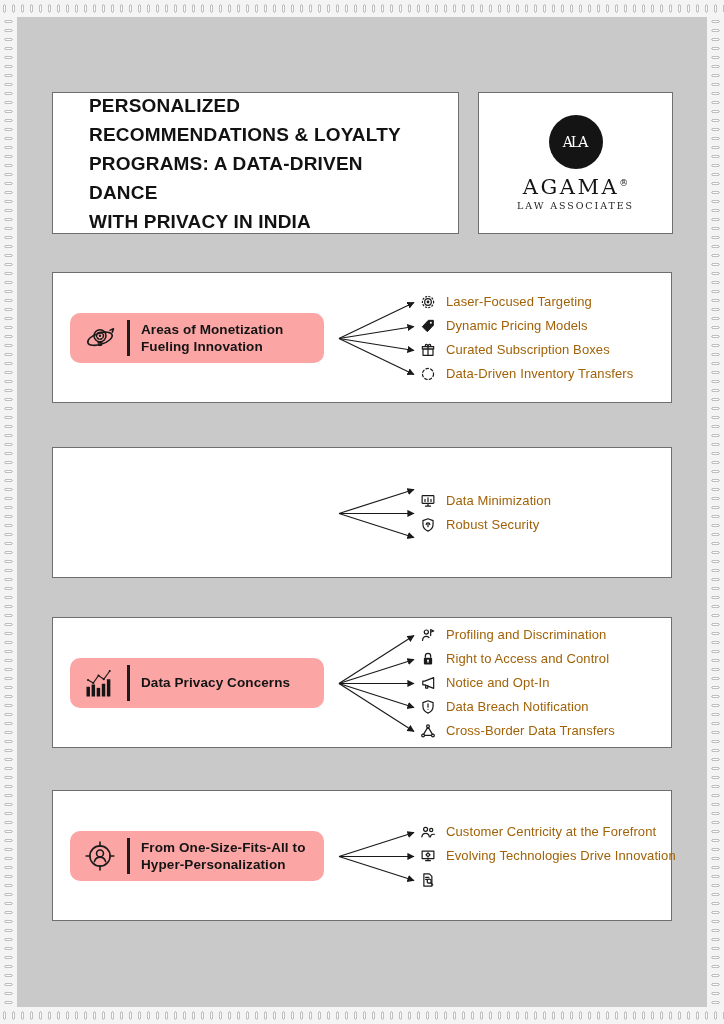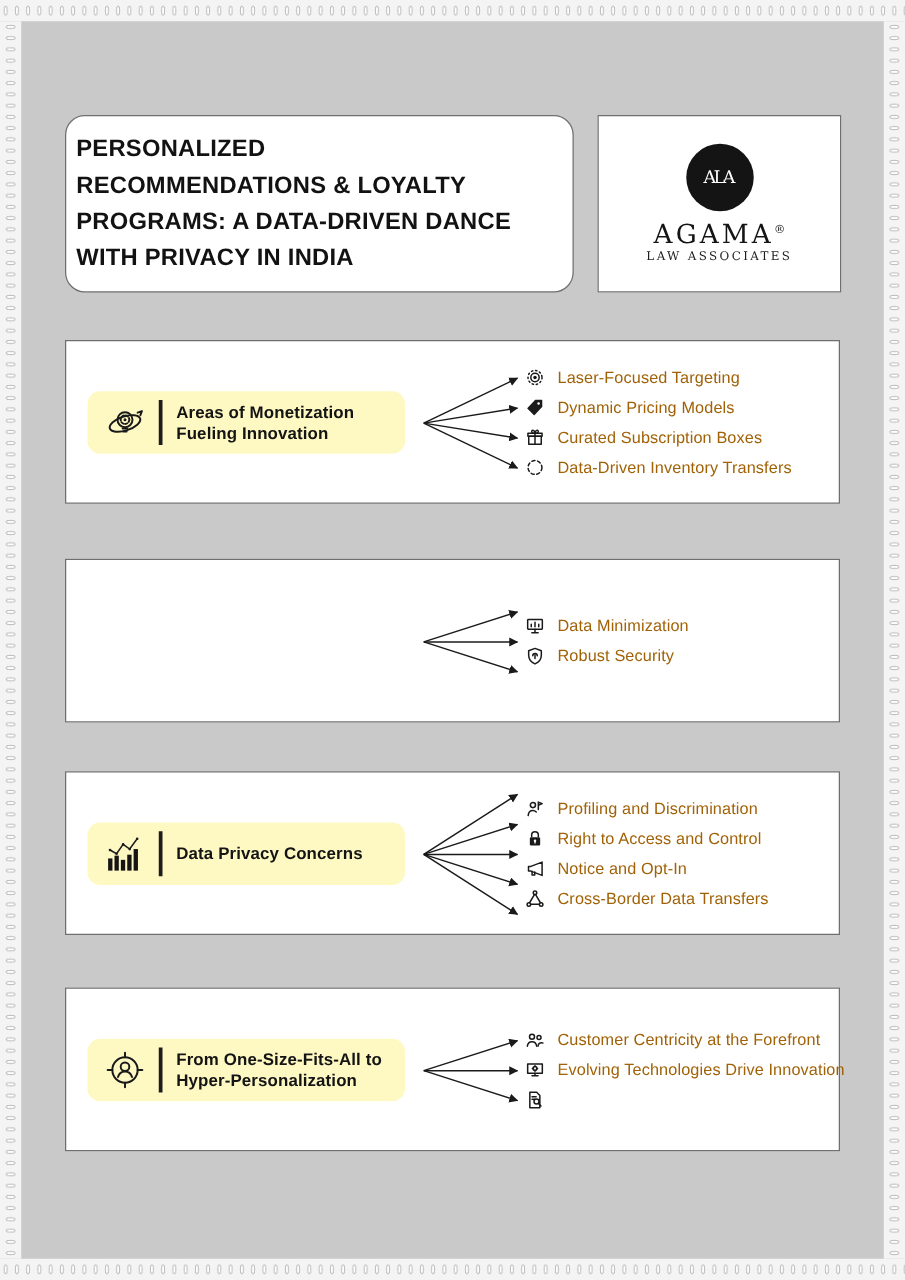--- a/index.html
+++ b/index.html
@@ -16,40 +16,40 @@
   .frame-v{top:17px;bottom:17px;width:17px;background-color:#f4f4f4;
     background-image:
       radial-gradient(ellipse 4.8px 1.5px at 8.5px 4.5px,#ffffff 58%,rgba(255,255,255,0) 66%),
       radial-gradient(ellipse 6.8px 3px at 8.5px 4.5px,#bfbfbf 58%,rgba(255,255,255,0) 64%);
     background-size:17px 9px;}
   .frame-top{top:0;} .frame-bottom{bottom:0;} .frame-left{left:0;} .frame-right{right:0;}
 
   .box{position:absolute;background:#ffffff;border:1px solid #6f6f6f;box-sizing:border-box;}
 
   
-  .title-card{left:52px;top:92px;width:407px;height:142px;display:flex;align-items:center;padding:0 8px;border-radius:16px;}
+  .title-card{left:52px;top:92px;width:407px;height:142px;display:flex;align-items:center;padding:0 36px;}
   .title-card h1{margin:0;font-size:19px;line-height:29px;font-weight:700;letter-spacing:.2px;
     color:#121212;white-space:pre-line;}
   .logo-card{left:478px;top:92px;width:195px;height:142px;display:flex;flex-direction:column;
     align-items:center;justify-content:center;}
   .logo-circle{width:54px;height:54px;border-radius:50%;background:#141414;color:#fff;
     display:flex;align-items:center;justify-content:center;
     font-family:"DejaVu Serif","Liberation Serif",serif;font-size:14px;letter-spacing:-2px;padding-right:2px;box-sizing:border-box;}
   .logo-name{font-family:"DejaVu Serif","Liberation Serif",serif;font-size:21px;letter-spacing:2.5px;
     color:#141414;margin-top:6px;}
   .logo-name sup{font-size:9px;letter-spacing:0;}
   .logo-sub{font-family:"DejaVu Serif","Liberation Serif",serif;font-size:9.5px;letter-spacing:1.9px;
     color:#1d1d1d;margin-top:1px;}
 
   
   .card{left:52px;width:620px;height:131px;}
   .card-1{top:272px;} .card-2{top:447px;} .card-3{top:617px;} .card-4{top:790px;}
 
   .pill{position:absolute;left:17px;top:50%;transform:translateY(-50%);width:254px;height:50px;
-    background:#fef9c3;border-radius:10px;display:flex;align-items:center;padding-left:12px;box-sizing:border-box;}
+    background:#fca5a5;border-radius:10px;display:flex;align-items:center;padding-left:12px;box-sizing:border-box;}
   .hicon{width:36px;height:36px;flex:0 0 36px;}
   .hicon svg{display:block;width:100%;height:100%;}
   .pill-divider{width:3px;height:36px;background:#1d1d1d;margin:0 11px 0 9px;flex:0 0 3px;}
   .pill-text{font-size:13.5px;line-height:17px;font-weight:700;color:#141414;white-space:pre-line;letter-spacing:.1px;}
 
   .fan{position:absolute;left:283px;top:0;width:84px;height:131px;}
 
   .items{position:absolute;left:367px;top:50%;transform:translateY(-50%);margin:0;padding:0;list-style:none;}
   .items li{height:24px;display:flex;align-items:center;gap:10px;}
   .ic{width:16px;height:16px;flex:0 0 16px;}
@@ -267,20 +267,32 @@
             <path d="M8.5 15v4.6h3.2v-3.6"></path>
           </g>
             </svg>
           </span>
         <span class="item-label">Notice and Opt-In</span>
       </li>
       <li>
         <span class="ic">
           <svg viewBox="0 0 24 24">
               <g class="stroked" stroke-width="1.6">
+            <path d="M12 2.6l7.6 2.8v5.4c0 4.8-3 8.3-7.6 10.4C7.4 19.1 4.4 15.6 4.4 10.8V5.4z"></path>
+            <path d="M12 7.2v5.2"></path>
+            <circle cx="12" cy="15.4" r=".9" fill="#1a1a1a" stroke="none"></circle>
+          </g>
+            </svg>
+          </span>
+        <span class="item-label">Data Breach Notification</span>
+      </li>
+      <li>
+        <span class="ic">
+          <svg viewBox="0 0 24 24">
+              <g class="stroked" stroke-width="1.6">
             <path d="M12 5.8L19.6 18.6H4.4z"></path>
             <circle cx="12" cy="4.8" r="2.1" fill="#fff"></circle>
             <circle cx="4.6" cy="18.8" r="2.1" fill="#fff"></circle>
             <circle cx="19.4" cy="18.8" r="2.1" fill="#fff"></circle>
           </g>
             </svg>
           </span>
         <span class="item-label">Cross-Border Data Transfers</span>
       </li>
     </ul>

